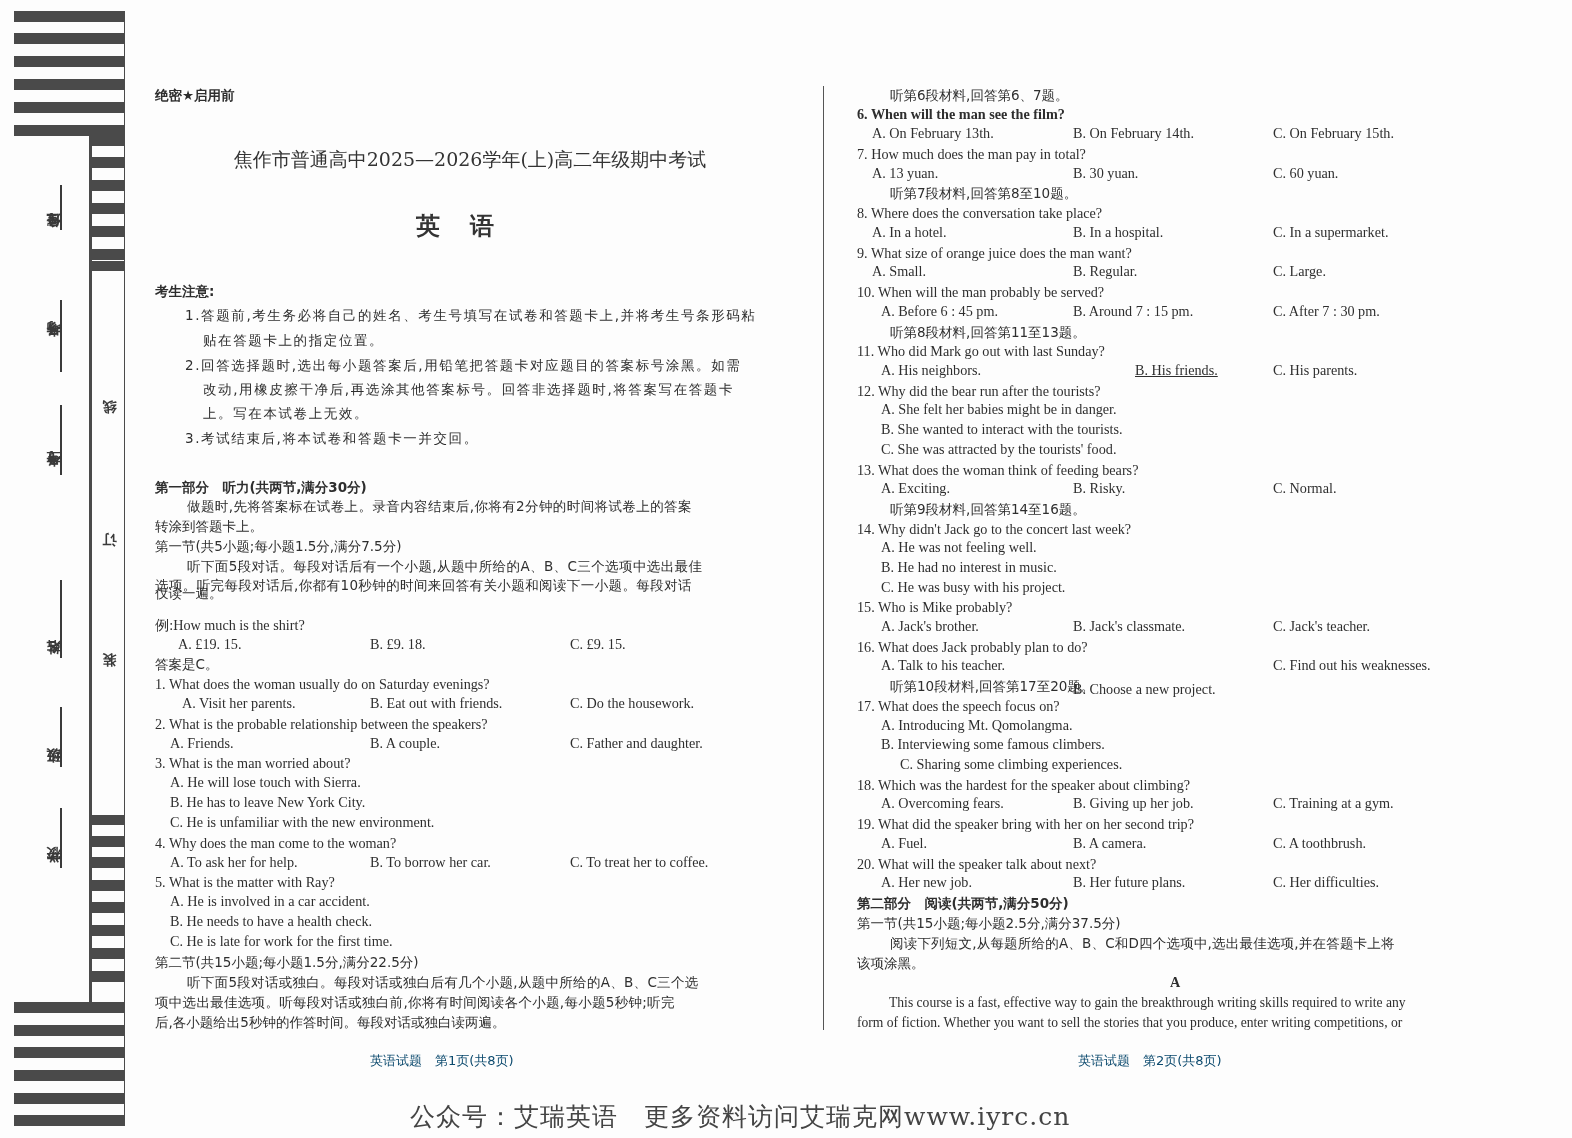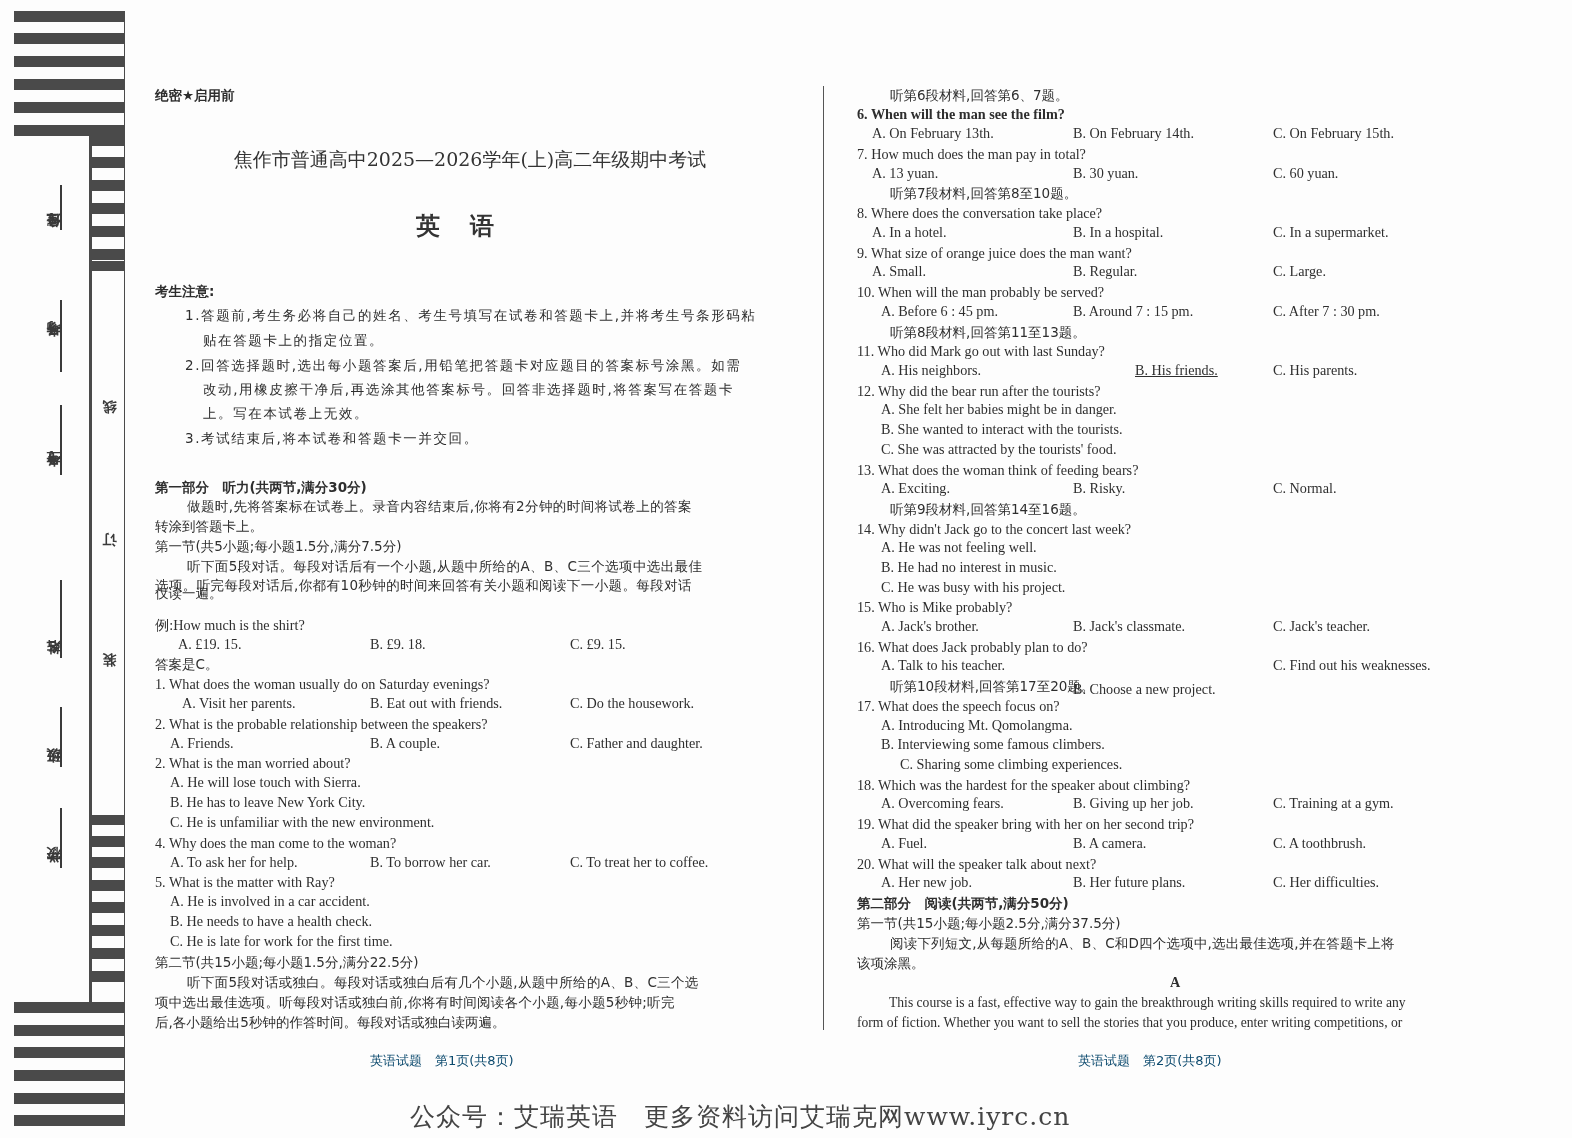--- a/index.html
+++ b/index.html
@@ -114,21 +114,21 @@
 <div class="line" style="left:155px;top:675px;">1. What does the woman usually do on Saturday evenings?</div>
 <div class="opt" style="left:170px;top:695px;margin-left:12px;">A. Visit her parents.</div>
 <div class="opt" style="left:370px;top:695px;">B. Eat out with friends.</div>
 <div class="opt" style="left:570px;top:695px;">C. Do the housework.</div>
 
 <div class="line" style="left:155px;top:715px;">2. What is the probable relationship between the speakers?</div>
 <div class="opt" style="left:170px;top:735px;">A. Friends.</div>
 <div class="opt" style="left:370px;top:735px;">B. A couple.</div>
 <div class="opt" style="left:570px;top:735px;">C. Father and daughter.</div>
 
-<div class="line" style="left:155px;top:754px;">2. What is the man worried about?</div>
+<div class="line" style="left:155px;top:754px;">3. What is the man worried about?</div>
 <div class="opt" style="left:170px;top:774px;">A. He will lose touch with Sierra.</div>
 <div class="opt" style="left:170px;top:794px;">B. He has to leave New York City.</div>
 <div class="opt" style="left:170px;top:814px;">C. He is unfamiliar with the new environment.</div>
 
 <div class="line" style="left:155px;top:834px;">4. Why does the man come to the woman?</div>
 <div class="opt" style="left:170px;top:854px;">A. To ask her for help.</div>
 <div class="opt" style="left:370px;top:854px;">B. To borrow her car.</div>
 <div class="opt" style="left:570px;top:854px;">C. To treat her to coffee.</div>
 
 <div class="line" style="left:155px;top:873px;">5. What is the matter with Ray?</div>

